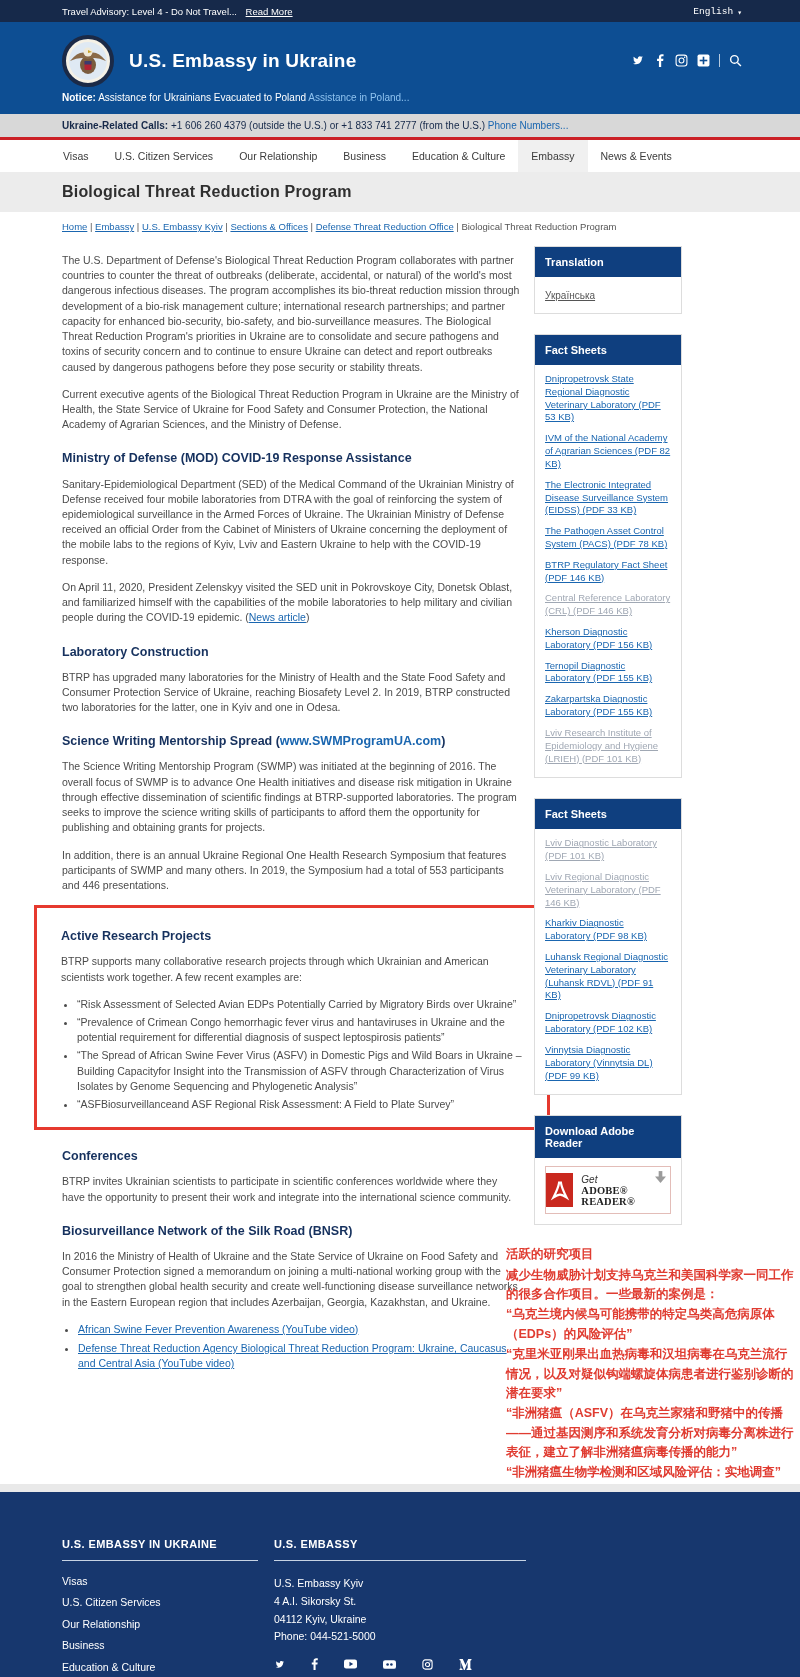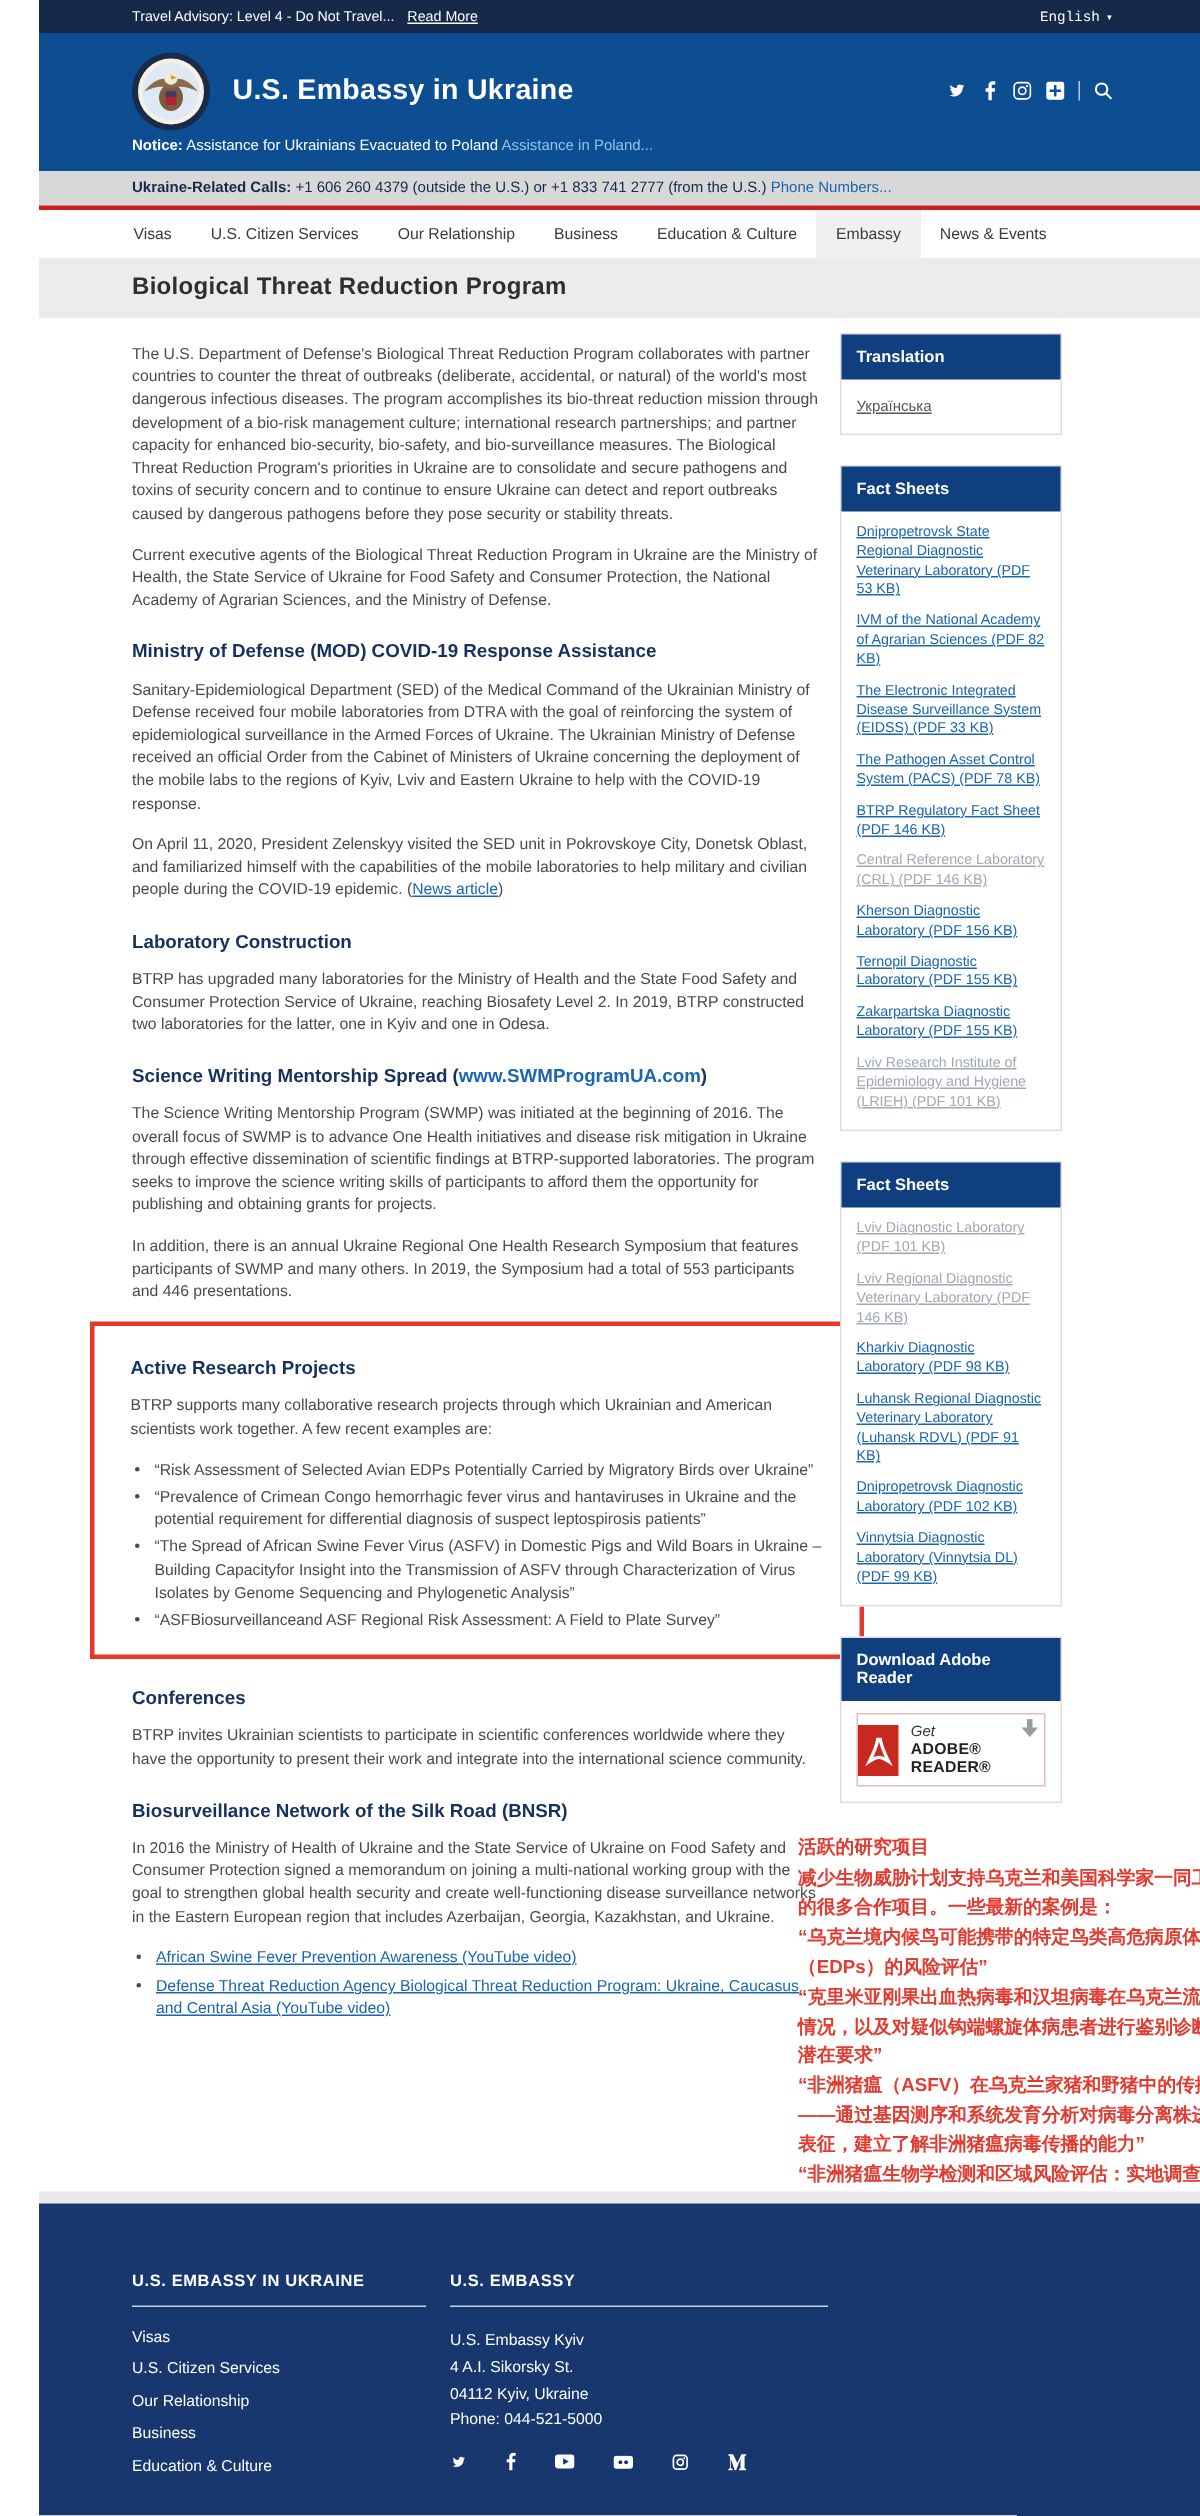--- a/index.html
+++ b/index.html
@@ -1,18 +1,18 @@
 <!DOCTYPE html>
 <html><head>
 <meta charset="utf-8">
 <style>
   * { margin:0; padding:0; box-sizing:border-box; }
   html,body { background:#fff; }
   body { width:800px; font-family:"Liberation Sans","DejaVu Sans",sans-serif; }
-  .page { width:800px; height:1677px; display:flex; flex-direction:column; overflow:hidden; background:#fff;padding-left:26px; }
+  .page { width:800px; height:1677px; display:flex; flex-direction:column; overflow:hidden; background:#fff; }
 
   
   .topbar { background:#16294a; color:#fff; height:22px; display:flex; align-items:center;
             justify-content:space-between; padding:0 58px 0 62px; font-size:9.5px; flex:0 0 auto; }
   .topbar a.read-more { color:#fff; text-decoration:underline; margin-left:6px; cursor:pointer; }
   .lang { display:flex; align-items:flex-end; gap:4px; cursor:pointer;font-family:Liberation Mono, monospace; }
   .lang .caret { font-size:8px; }
 
   
   header { background:#0d4e93; color:#fff; flex:0 0 auto; }
@@ -70,21 +70,21 @@
              text-decoration:underline; margin:0 0 8px; cursor:pointer; }
   .fs-link:last-child { margin-bottom:2px; }
   .fs-link.muted { color:#a0a8b4; }
   .translation-link { font-size:10px; color:#555; text-decoration:underline; cursor:pointer; display:inline-block; }
 
   .adobe-badge { border:1px solid #e3bdb8; background:#fff; display:flex; align-items:center;
                  padding:6px 6px 6px 0; position:relative; cursor:pointer; }
   .adobe-logo { width:34px; height:34px; background:#c9281e; display:flex; align-items:center; justify-content:center; }
   .adobe-text { margin-left:8px; }
   .adobe-text .get { font-size:10px; font-style:italic; color:#333; }
-  .adobe-text .reader { font-size:10.5px; font-weight:bold; color:#222; letter-spacing:.2px; }
+  .adobe-text .reader { font-size:10.5px; font-weight:bold; color:#222; letter-spacing:.2px;font-family:Liberation Serif, serif; }
   .dl-arrow { position:absolute; top:3px; right:4px; }
 
   .cn-annotation { margin:16px 0 0 -28px; width:292px; color:#e03c31; font-size:12.5px;
                    font-weight:bold; line-height:1.55; }
   .cn-line { margin-bottom:1px; }
 
   
   .pre-footer { height:8px; background:#e9e9e9; flex:0 0 auto; }
   footer { background:#17376e; color:#fff; display:flex; padding:46px 0 42px 62px; flex:0 0 auto; }
   .fcol1 { width:212px; }
@@ -183,20 +183,23 @@
       <a class="nav-item">Business</a>
       <a class="nav-item">Education &amp; Culture</a>
       <a class="nav-item active">Embassy</a>
       <a class="nav-item">News &amp; Events</a>
     </nav>
 
   <div class="title-band">
     <h1>Biological Threat Reduction Program</h1>
   </div>
 
+  <div class="breadcrumb">
+    
+  <span class="crumb"><a>Home</a></span><span class="crumb"><a>Embassy</a></span><span class="crumb"><a>U.S. Embassy Kyiv</a></span><span class="crumb"><a>Sections &amp; Offices</a></span><span class="crumb"><a>Defense Threat Reduction Office</a></span><span class="crumb plain"><a>Biological Threat Reduction Program</a></span></div>
 
   <div class="content-row">
     <main class="content">
       <p>The U.S. Department of Defense's Biological Threat Reduction Program collaborates with partner countries to counter the threat of outbreaks (deliberate, accidental, or natural) of the world's most dangerous infectious diseases.  The program accomplishes its bio-threat reduction mission through development of a bio-risk management culture; international research partnerships; and partner capacity for enhanced bio-security, bio-safety, and bio-surveillance measures. The Biological Threat Reduction Program's priorities in Ukraine are to consolidate and secure pathogens and toxins of security concern and to continue to ensure Ukraine can detect and report outbreaks caused by dangerous pathogens before they pose security or stability threats.</p>
       <p>Current executive agents of the Biological Threat Reduction Program in Ukraine are the Ministry of Health, the State Service of Ukraine for Food Safety and Consumer Protection, the National Academy of Agrarian Sciences, and the Ministry of Defense.</p>
 
       <h2>Ministry of Defense (MOD) COVID-19 Response Assistance</h2>
       <p>Sanitary-Epidemiological Department (SED) of the Medical Command of the Ukrainian Ministry of Defense received four mobile laboratories from DTRA with the goal of reinforcing the system of epidemiological surveillance in the Armed Forces of Ukraine. The Ukrainian Ministry of Defense received an official Order from the Cabinet of Ministers of Ukraine concerning the deployment of the mobile labs to the regions of Kyiv, Lviv and Eastern Ukraine to help with the COVID-19 response.</p>
       <p><span>On April 11, 2020, President Zelenskyy visited the SED unit in Pokrovskoye City, Donetsk Oblast, and familiarized himself with the capabilities of the mobile laboratories to help military and civilian people during the COVID-19 epidemic. (</span><a class="u">News article</a><span>)</span></p>
 

